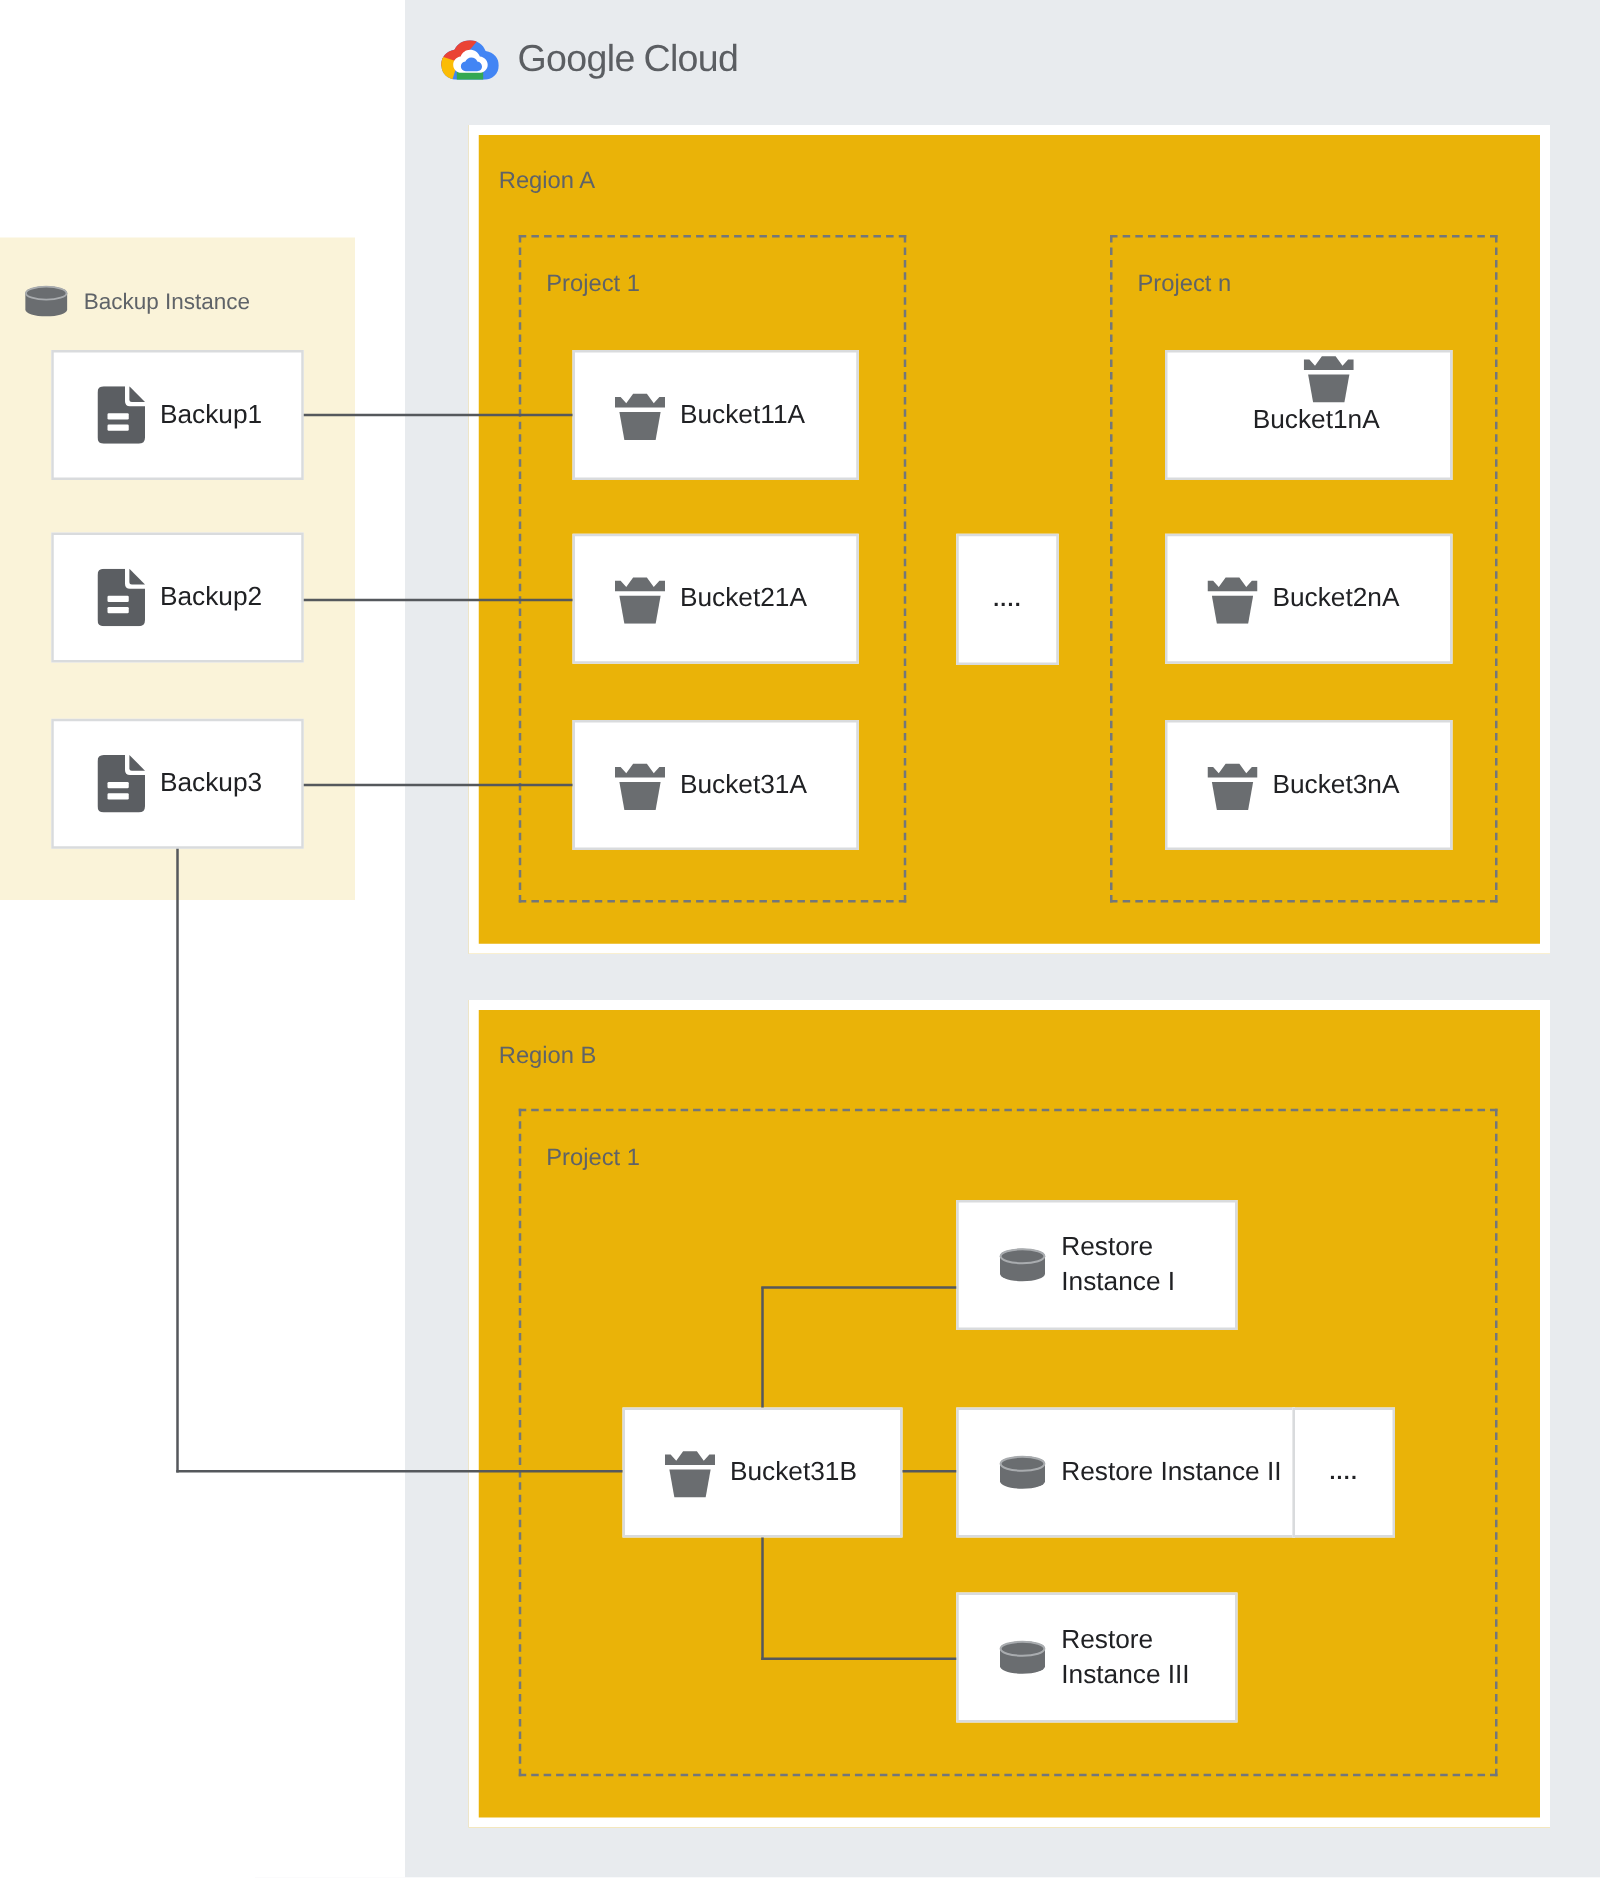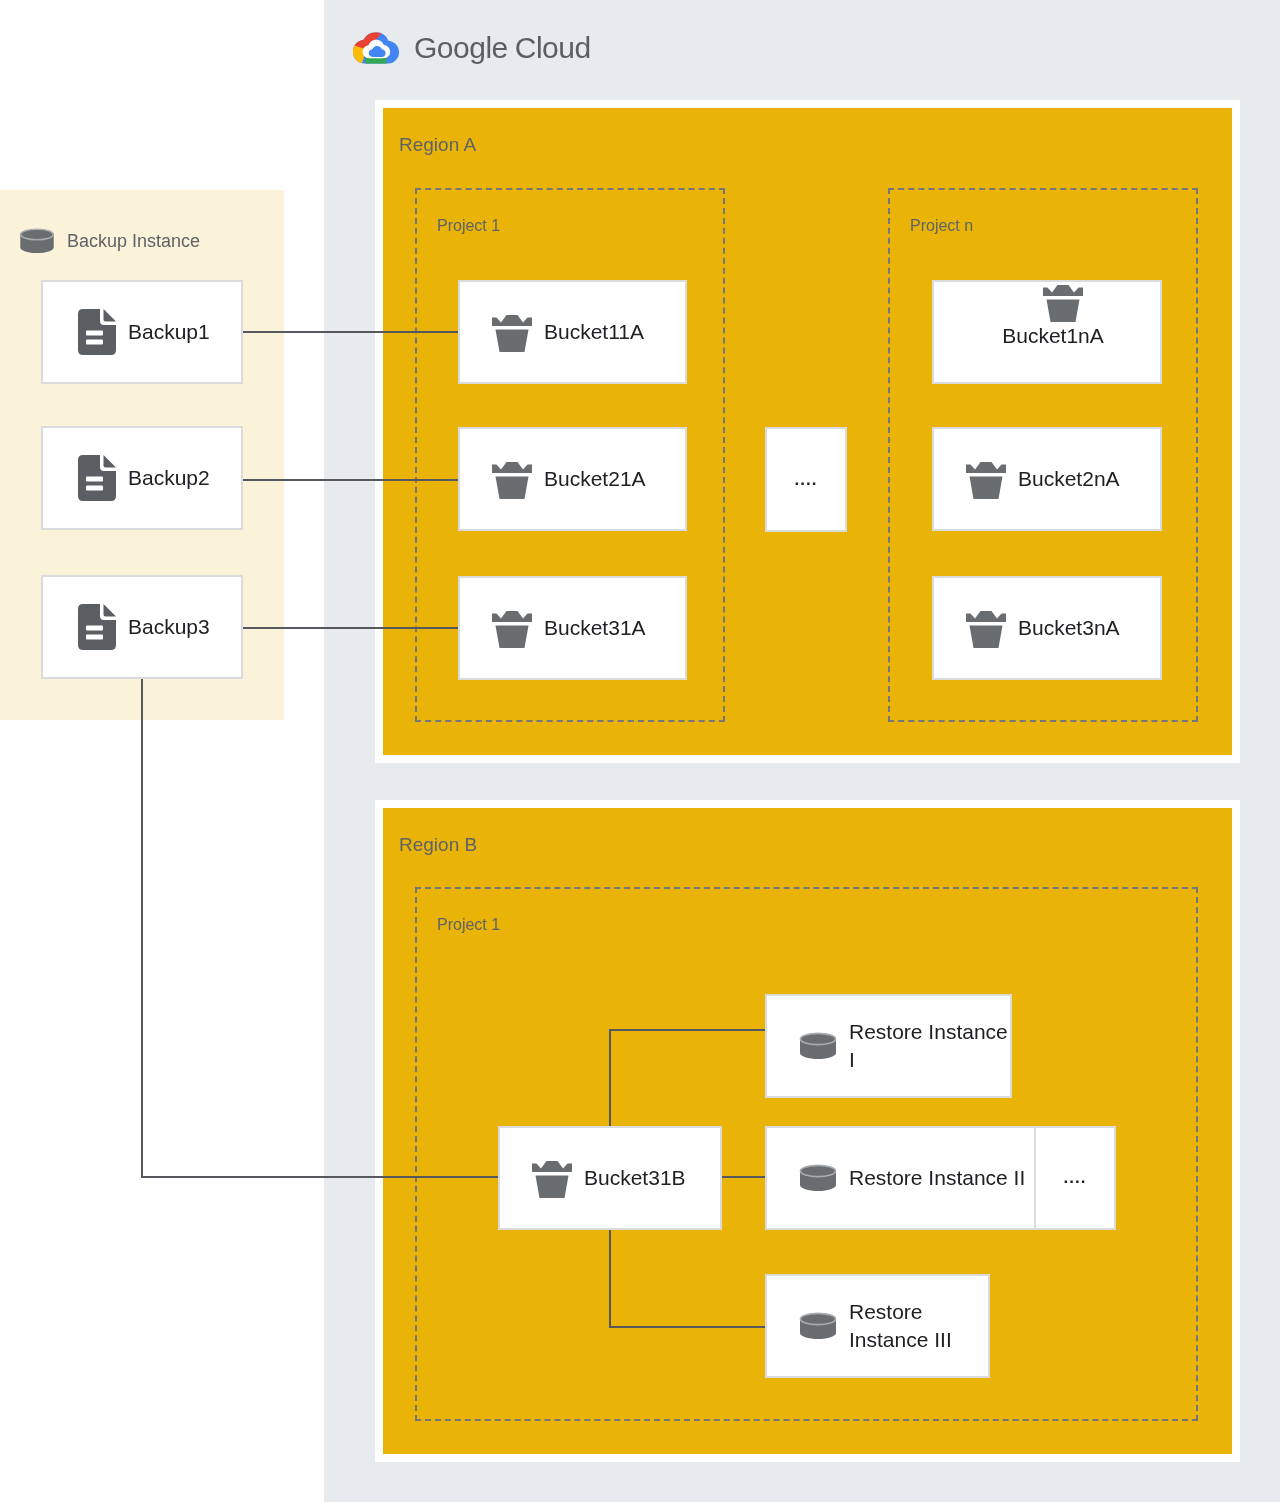--- a/index.html
+++ b/index.html
@@ -17,21 +17,21 @@
   .backup-panel{position:absolute;left:0;top:190px;width:284px;height:530px;background:#faf3d9;}
   .panel-title{position:absolute;left:18px;top:22px;display:flex;align-items:center;gap:11px;
                color:#5f6368;font-size:18px;margin-top:16px;}
   
   .region{position:absolute;left:375px;width:865px;background:#eab308;border:8px solid #ffffff;box-sizing:border-box;}
   #region-a{top:100px;height:663px;}
   #region-b{top:800px;height:662px;}
   .region-label{position:absolute;left:16px;top:26px;font-size:19px;color:#5f6368;}
   
   .project{position:absolute;border:2px dashed #73777a;box-sizing:border-box;}
-  .project-label{position:absolute;left:20px;top:27px;font-size:16px;color:#5f6368;}
+  .project-label{position:absolute;left:20px;top:27px;font-size:19px;color:#5f6368;}
   
   .node{position:absolute;background:#ffffff;border:2px solid #d9dbdd;box-sizing:border-box;
         display:flex;align-items:center;}
   .node .icon{margin-left:32px;flex:0 0 auto;display:flex;}
   .node .icon.doc{margin-left:35px;}
   .node .label{margin-left:12px;font-size:21px;color:#202124;line-height:28px;}
   .ellipsis-node{justify-content:center;}
   .ellipsis-node .dots{font-size:17px;font-weight:bold;color:#202124;letter-spacing:1px;}
   
   .connector{position:absolute;background:#55585c;}
@@ -185,21 +185,21 @@
       </div>
     </div>
   </div>
 
   <div class="region" id="region-b">
     <div class="region-label">Region B</div>
 
     <div class="project" style="left:32px;top:79px;width:783px;height:534px;">
       <div class="project-label">Project 1</div>
 
-      <div class="node" style="left:348px;top:105px;width:247px;height:104px;">
+      <div class="node" style="left:348px;top:71px;width:225px;height:104px;">
         <span class="icon">
           <svg width="38" height="28" viewBox="0 0 38 28">
             <path d="M1 7 C1 3.7 9 1 19 1 C29 1 37 3.7 37 7 V21 C37 24.3 29 27 19 27 C9 27 1 24.3 1 21 Z" fill="#6a6d70"></path>
             <ellipse cx="19" cy="7" rx="17.5" ry="5.6" fill="#6a6d70" stroke="#a9acaf" stroke-width="1.6"></ellipse>
           </svg>
         </span>
         <span class="label">Restore Instance I</span>
       </div>
 
       <div class="node" style="left:81px;top:237px;width:224px;height:104px;">

